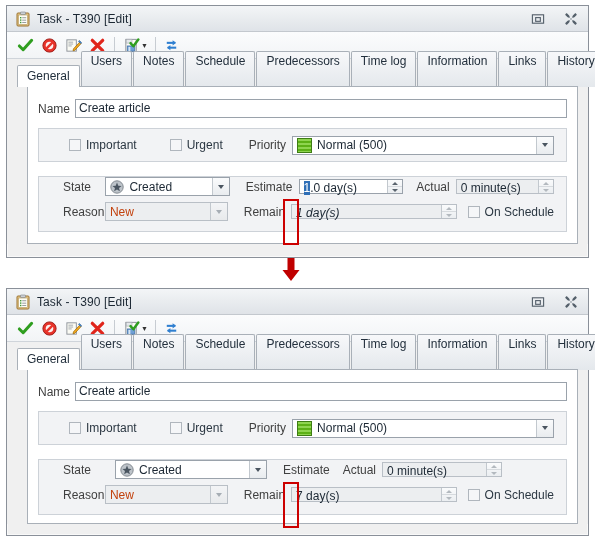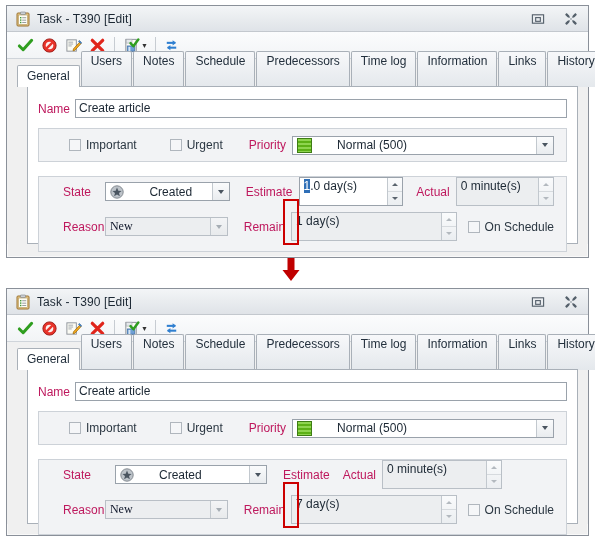--- a/index.html
+++ b/index.html
@@ -97,21 +97,21 @@
     border: 1px solid #a9b0b8;
     margin: -1px 10px 0 10px;
     padding: 8px 10px 0 10px;
     box-sizing: border-box;
     position: relative;
     z-index: 1;
   }
 
   
   .row { display: flex; align-items: center; }
-  .lbl { font-size: 12px; color: #be185d; white-space: nowrap; }
+  .lbl { font-size: 12px; color: #404040; white-space: nowrap; }
 
   .name-row { margin: 4px 0 10px 0; }
   .name-row .lbl { margin-right: 5px; }
   .txt {
     border: 1px solid #9aa2ab;
     background: #ffffff;
     height: 19px;
     line-height: 17px;
     font-size: 12px;
     color: #1b2733;
@@ -148,45 +148,45 @@
     background: #ffffff;
     height: 19px;
     display: flex;
     align-items: center;
     box-sizing: border-box;
     position: relative;
   }
   .combo .val {
     font-size: 12px; color: #1b2733;
     padding-left: 4px; white-space: nowrap;
-    display:flex; align-items:center;gap:20px;
+    display:flex; align-items:center;
   }
   .combo .dd {
     margin-left: auto;
     width: 16px; height: 17px;
     border-left: 1px solid #c2c8ce;
     background: linear-gradient(to bottom,#fafbfc,#e9ecef);
     display: flex; align-items: center; justify-content: center;
     flex: 0 0 16px;
   }
   .combo.disabled { background:#eceef0; border-color:#b9bfc6; }
-  .combo.disabled .val { color:#0f172a;font-family:Liberation Serif, serif; }
+  .combo.disabled .val { color:#c2410c; }
   .combo.disabled .dd { background: linear-gradient(to bottom,#f3f4f6,#e8eaec); }
   .arrow-dn {
     width: 0; height: 0;
     border-left: 3.5px solid transparent;
     border-right: 3.5px solid transparent;
     border-top: 4px solid #4a5560;
   }
   .arrow-dn.dim { border-top-color:#a6adb4; }
 
   .spin {
     border: 1px solid #9aa2ab;
     background: #ffffff;
-    height: 29px;
+    height: 15px;
     display: flex; align-items: stretch;
     box-sizing: border-box;
   }
   .spin .val {
     font-size: 12px; color:#1b2733;
     padding-left: 4px; line-height: 17px; flex: 1 1 auto;
     white-space: nowrap;
   }
   .spin.disabled { background:#eceef0; border-color:#b9bfc6; }
   .spin-btns {
@@ -417,21 +417,21 @@
 
           <div class="row">
             <span class="lbl" style="width:52px; margin-left:12px;">Reason</span>
             <span class="combo disabled" style="width:152px;">
               <span class="val">New</span>
               <span class="dd">
                   <span class="arrow-dn dim"></span>
                 </span>
             </span>
             <span class="lbl" style="margin-left:16px;">Remain</span>
-            <span class="spin disabled" style="width:205px; margin-left:6px;">
+            <span class="spin disabled" style="width:205px; margin-left:6px;font-style:italic;">
               <span class="val">1 day(s)</span>
               <span class="spin-btns">
                 <div>
                     <span class="arr-up"></span>
                   </div>
                 <div>
                     <span class="arr-dn"></span>
                   </div>
               </span>
             </span>

